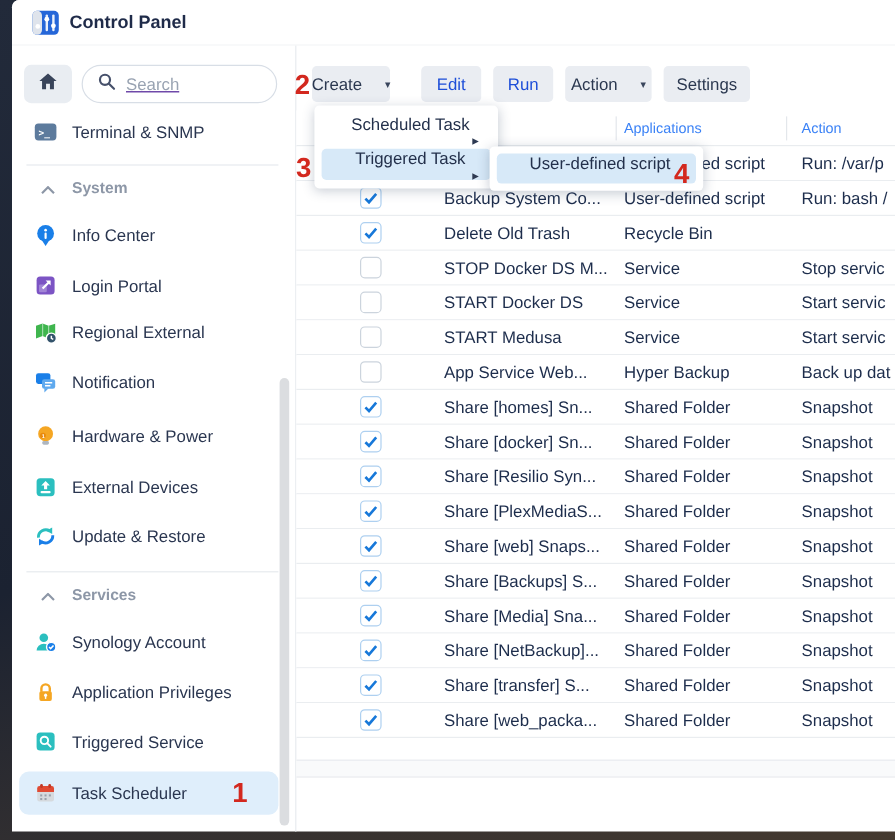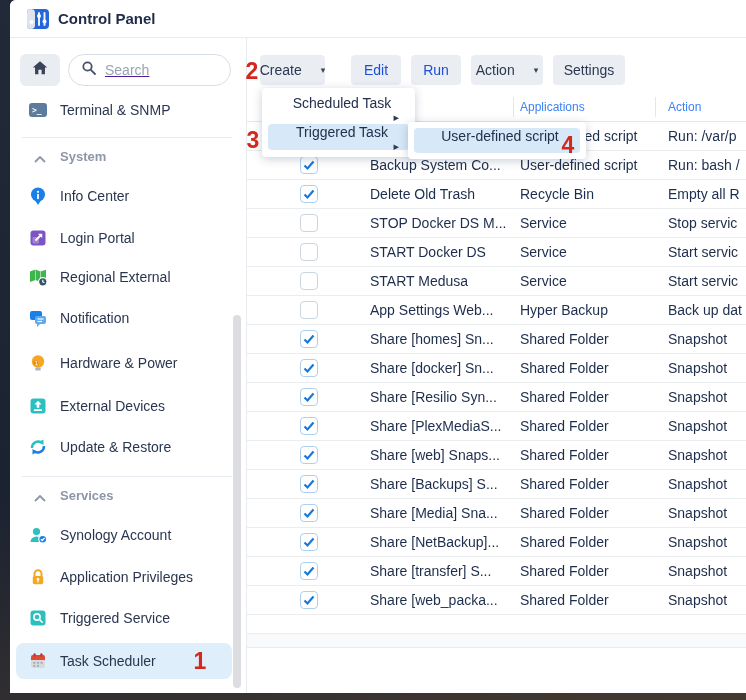--- a/index.html
+++ b/index.html
@@ -327,21 +327,20 @@
       <span class="cell act">Run: bash /</span>
     </div>
     <div class="trow">
       <span class="cb on">
           <svg width="14" height="14" viewBox="0 0 14 14">
             <polyline points="2.5,7.5 5.5,10.5 11.5,3.5" fill="none" stroke="#1778d9" stroke-width="2.2"></polyline>
           </svg>
         </span>
       <span class="cell name">Delete Old Trash</span>
       <span class="cell app">Recycle Bin</span>
-      <span class="cell act">Empty all R</span>
     </div>
     <div class="trow">
       <span class="cb"></span>
       <span class="cell name">STOP Docker DS M...</span>
       <span class="cell app">Service</span>
       <span class="cell act">Stop servic</span>
     </div>
     <div class="trow">
       <span class="cb"></span>
       <span class="cell name">START Docker DS</span>
@@ -349,21 +348,21 @@
       <span class="cell act">Start servic</span>
     </div>
     <div class="trow">
       <span class="cb"></span>
       <span class="cell name">START Medusa</span>
       <span class="cell app">Service</span>
       <span class="cell act">Start servic</span>
     </div>
     <div class="trow">
       <span class="cb"></span>
-      <span class="cell name">App Settings Web...</span>
+      <span class="cell name">App Service Web...</span>
       <span class="cell app">Hyper Backup</span>
       <span class="cell act">Back up dat</span>
     </div>
     <div class="trow">
       <span class="cb on">
           <svg width="14" height="14" viewBox="0 0 14 14">
             <polyline points="2.5,7.5 5.5,10.5 11.5,3.5" fill="none" stroke="#1778d9" stroke-width="2.2"></polyline>
           </svg>
         </span>
       <span class="cell name">Share [homes] Sn...</span>

